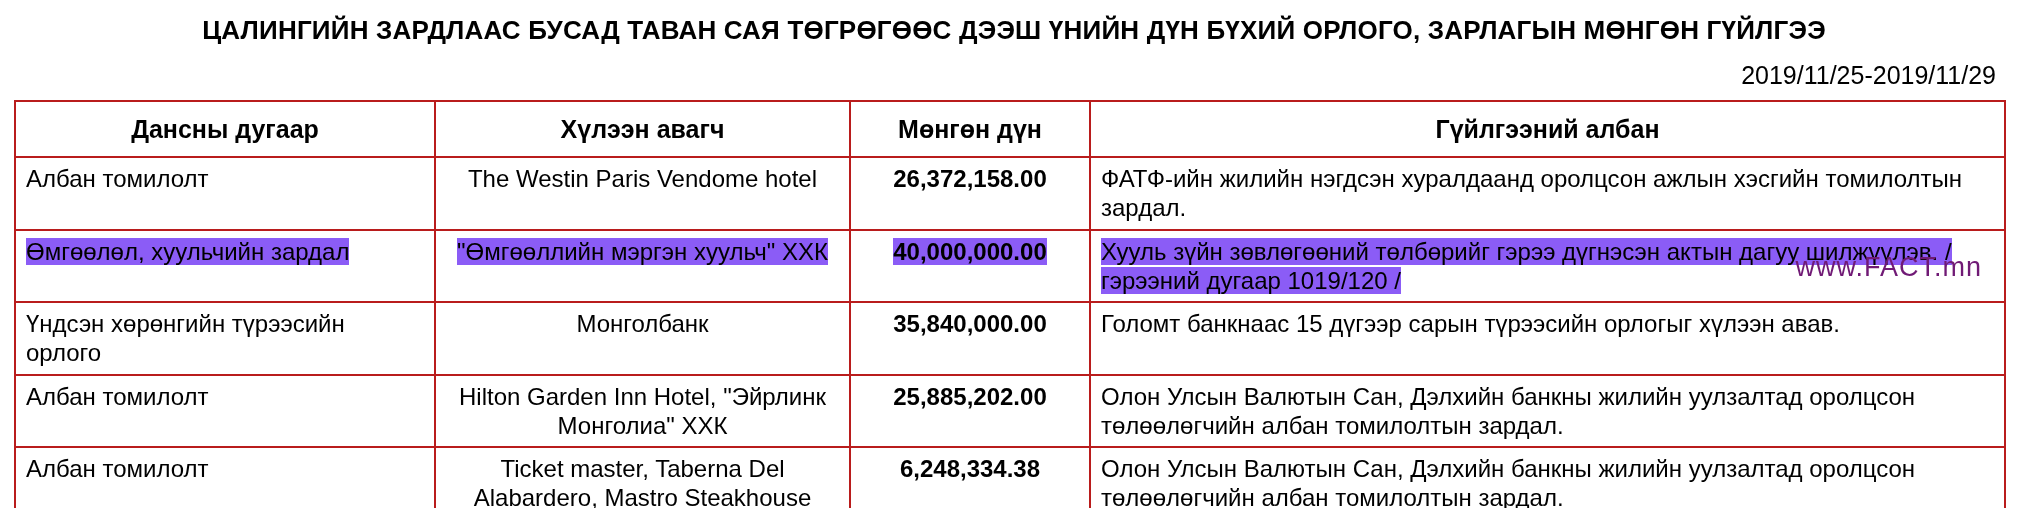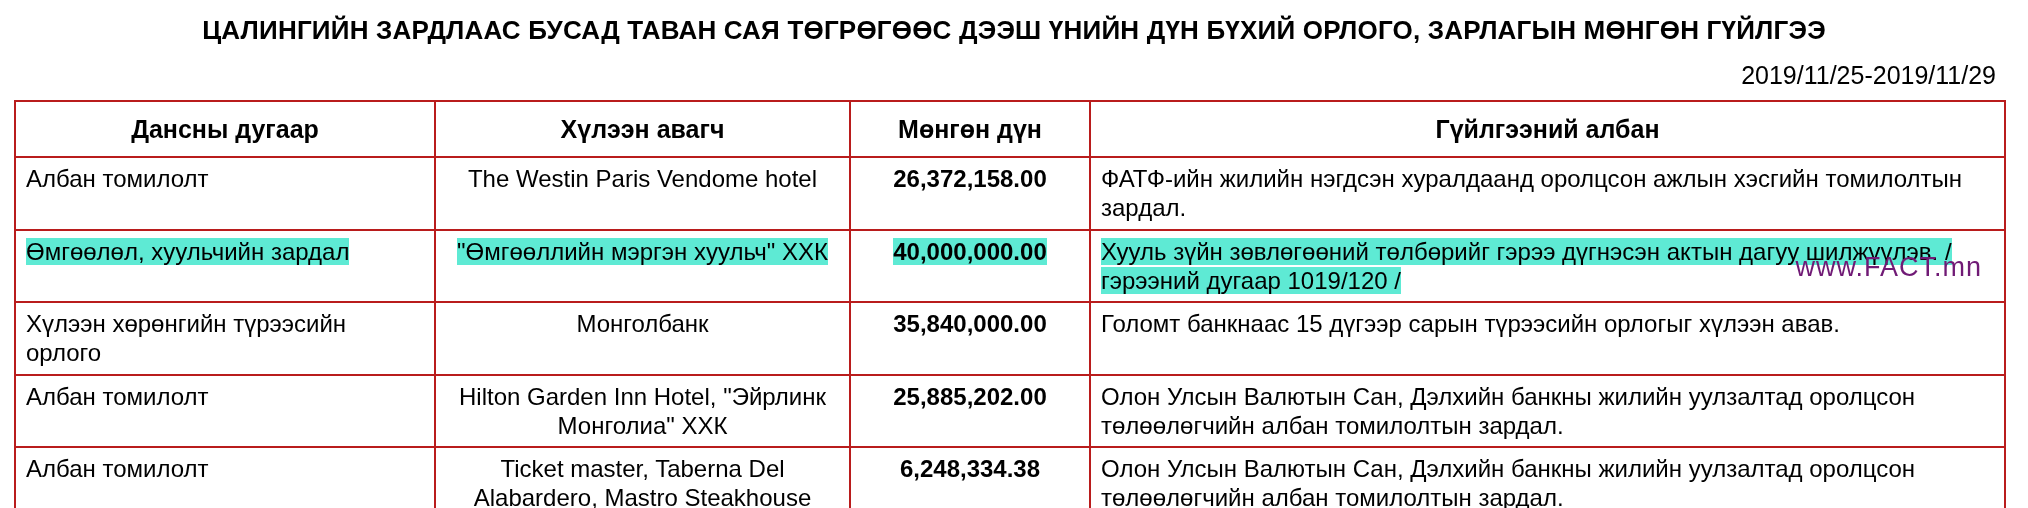--- a/index.html
+++ b/index.html
@@ -61,21 +61,21 @@
   col.c1 { width: 415px; }
   col.c2 { width: 240px; }
   col.c3 { width: 915px; }
 
   td.col-account  { text-align: left; }
   td.col-receiver { text-align: center; }
   td.col-amount   { text-align: center; font-weight: bold; }
   td.col-purpose  { text-align: left; border-radius: 8px; }
 
   .hl {
-    background: #5eead4;
+    background: #8b5cf6;
     box-decoration-break: clone;
     -webkit-box-decoration-break: clone;
   }
   tr.row-highlight td {
     background: transparent;
   }
   .watermark {
     position: absolute;
     right: 46px;
     top: 252px;
@@ -121,21 +121,21 @@
         <td class="col-amount"><span class="cell-inner">26,372,158.00</span></td>
         <td class="col-purpose"><span class="cell-inner">ФАТФ-ийн жилийн нэгдсэн хуралдаанд оролцсон ажлын хэсгийн томилолтын зардал.</span></td>
       </tr>
       <tr class="row-highlight">
         <td class="col-account"><span class="cell-inner hl">Өмгөөлөл, хуульчийн зардал</span></td>
         <td class="col-receiver"><span class="cell-inner hl">"Өмгөөллийн мэргэн хуульч" ХХК</span></td>
         <td class="col-amount"><span class="cell-inner hl">40,000,000.00</span></td>
         <td class="col-purpose"><span class="cell-inner hl">Хууль зүйн зөвлөгөөний төлбөрийг гэрээ дүгнэсэн актын дагуу шилжүүлэв. / гэрээний дугаар 1019/120 /</span></td>
       </tr>
       <tr>
-        <td class="col-account"><span class="cell-inner">Хүлээн хөрөнгийн түрээсийн орлого</span></td>
+        <td class="col-account"><span class="cell-inner">Үндсэн хөрөнгийн түрээсийн орлого</span></td>
         <td class="col-receiver"><span class="cell-inner">Монголбанк</span></td>
         <td class="col-amount"><span class="cell-inner">35,840,000.00</span></td>
         <td class="col-purpose"><span class="cell-inner">Голомт банкнаас 15 дүгээр сарын түрээсийн орлогыг хүлээн авав.</span></td>
       </tr>
       <tr>
         <td class="col-account"><span class="cell-inner">Албан томилолт</span></td>
         <td class="col-receiver"><span class="cell-inner">Hilton Garden Inn Hotel, "Эйрлинк Монголиа" ХХК</span></td>
         <td class="col-amount"><span class="cell-inner">25,885,202.00</span></td>
         <td class="col-purpose"><span class="cell-inner">Олон Улсын Валютын Сан, Дэлхийн банкны жилийн уулзалтад оролцсон төлөөлөгчийн албан томилолтын зардал.</span></td>
       </tr>

